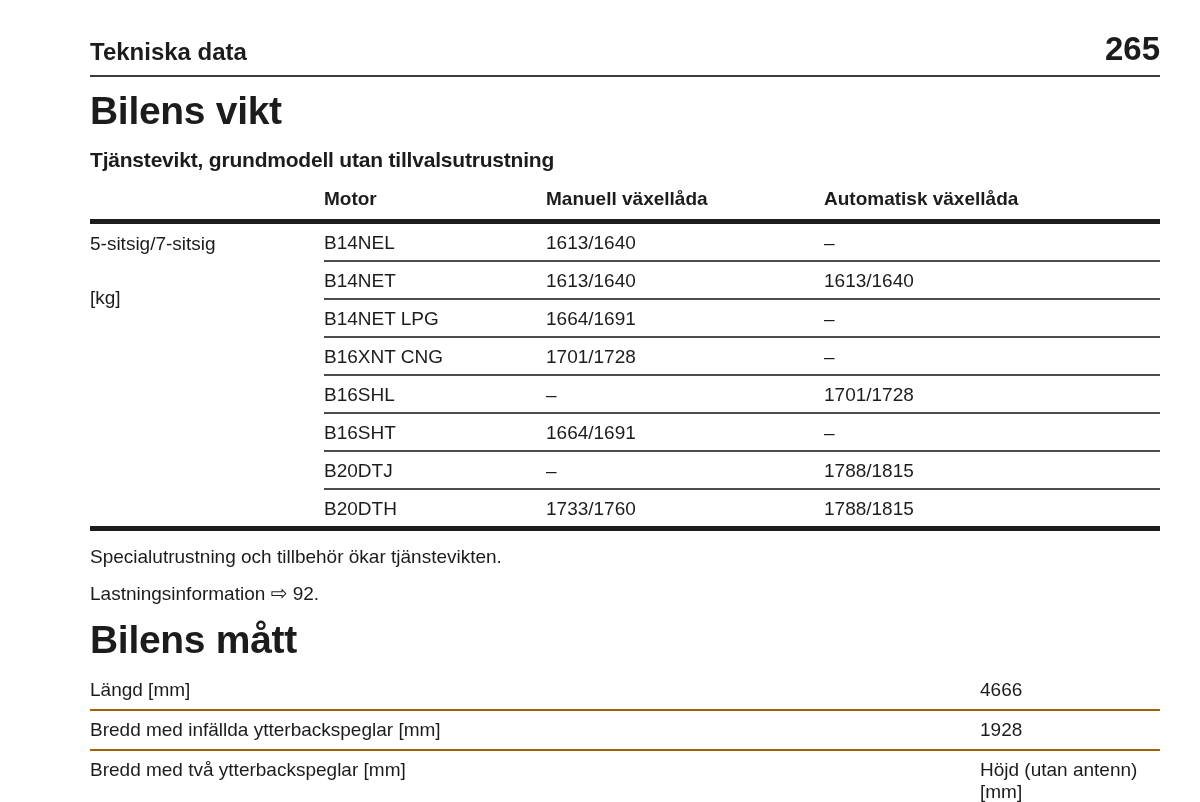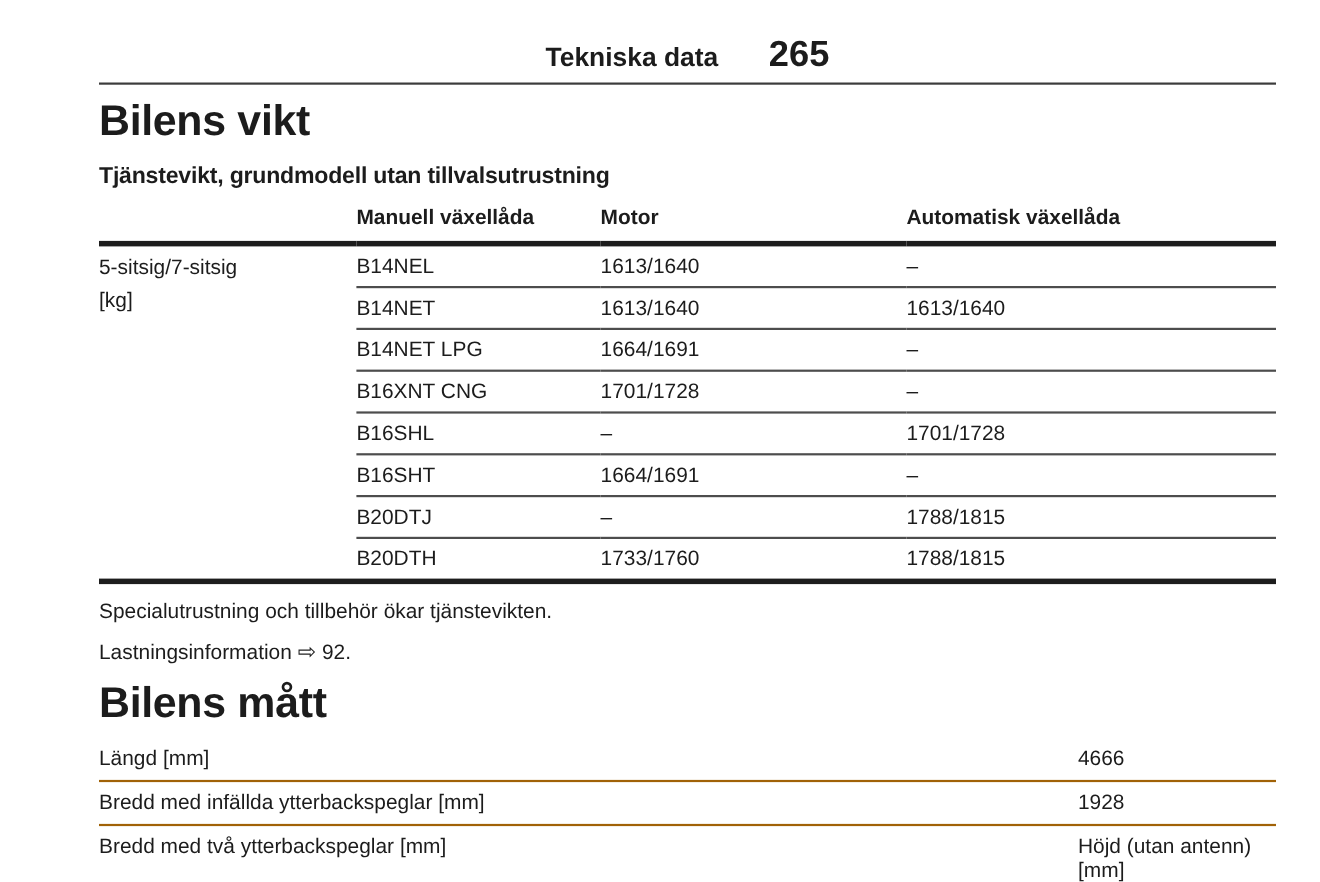--- a/index.html
+++ b/index.html
@@ -12,21 +12,21 @@
   }
   .page {
     width: 1070px;
     margin-left: 90px;
     padding-top: 30px;
   }
 
   
   .running-header {
     display: flex;
-    justify-content: center;
+    justify-content: space-between;
     align-items: baseline;
     gap: 46px;
     padding-bottom: 7px;
     border-bottom: 2px solid #3c3c3c;
   }
   .running-header .title { font-size: 24px; font-weight: bold; }
   .running-header .pageno { font-size: 33px; font-weight: bold; }
 
   h1.section-heading {
     font-size: 39px;
@@ -55,21 +55,21 @@
     padding: 2px 0 9px 0;
     border-bottom: 5px solid #1d1d1d;
     line-height: 22px;
   }
   .wtable .rowlabel {
     grid-column: 1;
     grid-row: 2 / span 8;
     padding-top: 9px;
     line-height: 22px;
   }
-  .wtable .rowlabel .l2 { margin-top: 8px; }
+  .wtable .rowlabel .l2 { margin-top: 32px; }
   .wtable .td {
     padding: 8px 0 6px 0;
     line-height: 22px;
   }
   .wtable .td.sep { border-bottom: 2px solid #4d4d4d; }
   .table-bottom-line {
     width: 1070px;
     border-bottom: 5px solid #1d1d1d;
   }
 
@@ -104,22 +104,22 @@
     <span class="title">Tekniska data</span>
     <span class="pageno">265</span>
   </div>
 
   <h1 class="section-heading">Bilens vikt</h1>
   <h2 class="sub-heading">Tjänstevikt, grundmodell utan tillvalsutrustning</h2>
 
   <div class="wtable">
 
     <div class="th"></div>
+    <div class="th">Motor</div>
     <div class="th">Manuell växellåda</div>
-    <div class="th">Motor</div>
     <div class="th">Automatisk växellåda</div>
 
     <div class="rowlabel">
       <div class="l1">5-sitsig/7-sitsig</div>
       <div class="l2">[kg]</div>
     </div>
 
     <div class="td sep">B14NEL</div>
     <div class="td sep">1613/1640</div>
     <div class="td sep">–</div>

